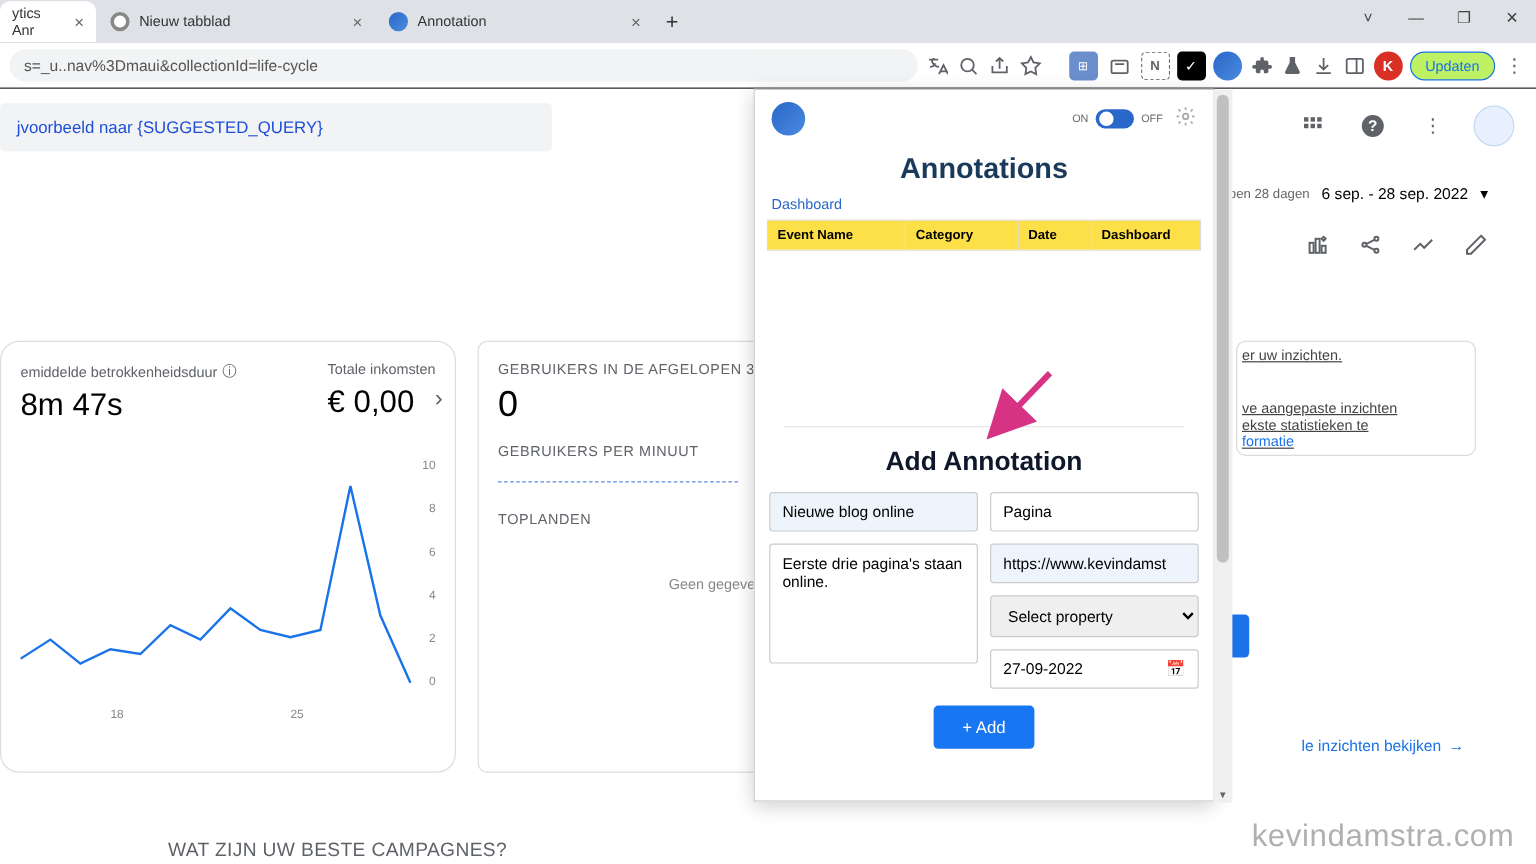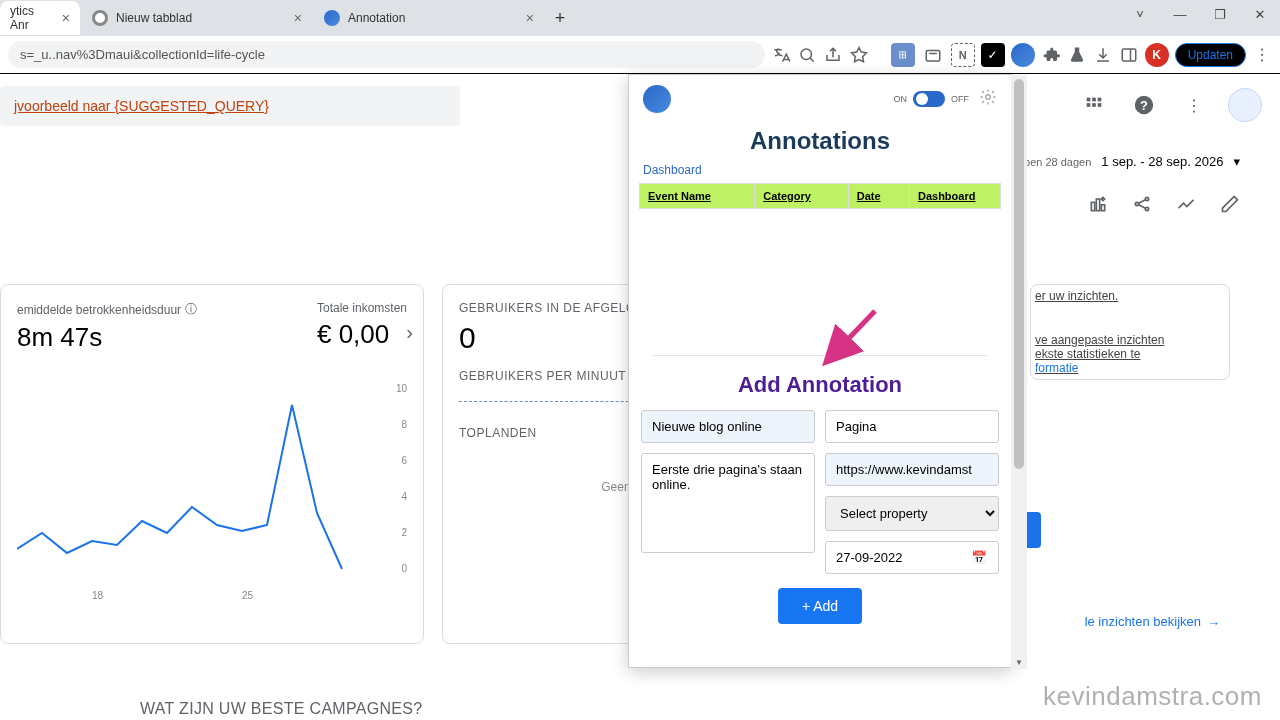--- a/index.html
+++ b/index.html
@@ -12,45 +12,45 @@
 .tab-icon { width: 16px; height: 16px; border-radius: 50%; }
 .tab-close { color: #666; cursor: pointer; font-size: 14px; }
 .new-tab { width: 28px; height: 28px; display: flex; align-items: center; justify-content: center; color: #333; font-size: 18px; cursor: pointer; }
 
 
 .addr-bar { height: 38px; background: #fff; border-bottom: 1px solid #000000; display: flex; align-items: center; padding: 0 8px; gap: 6px; }
 .url-display { flex: 1; padding: 6px 12px; background: #f1f3f4; border-radius: 20px; font-size: 13px; color: #555; }
 .addr-icon { width: 20px; height: 20px; display: flex; align-items: center; justify-content: center; color: #5f6368; cursor: pointer; border-radius: 4px; }
 .addr-icon svg { width: 18px; height: 18px; }
 .ext-icon { width: 24px; height: 24px; border-radius: 4px; display: flex; align-items: center; justify-content: center; }
-.update-btn { border: 1px solid #1a73e8; color: #1a73e8; background: #000000; padding: 4px 12px; border-radius: 16px; font-size: 12px; cursor: pointer; }
+.update-btn { border: 1px solid #1a73e8; color: #1a73e8; background: #bef264; padding: 4px 12px; border-radius: 16px; font-size: 12px; cursor: pointer; }
 .avatar-small { width: 24px; height: 24px; border-radius: 50%; background: #d93025; color: #fff; display: flex; align-items: center; justify-content: center; font-size: 12px; font-weight: bold; }
 .win-controls { position: absolute; top: 0; right: 0; display: flex; }
 .win-btn { width: 40px; height: 28px; display: flex; align-items: center; justify-content: center; color: #444; cursor: pointer; font-size: 13px; }
 
 
 .page { position: relative; height: calc(720px - 74px); background: #fff; }
-.search-box { position: absolute; top: 12px; left: 0; width: 460px; height: 40px; background: #f1f3f4; border-radius: 4px; padding: 0 14px; display: flex; align-items: center; color: #c2410c; font-size: 14px; text-decoration: underline; }
+.search-box { position: absolute; top: 12px; left: 0; width: 460px; height: 40px; background: #f1f3f4; border-radius: 4px; padding: 0 14px; display: flex; align-items: center; color: #1d4ed8; font-size: 14px; }
 .top-icons { position: absolute; top: 14px; right: 18px; display: flex; gap: 18px; align-items: center; }
 .top-icon { width: 32px; height: 32px; display: flex; align-items: center; justify-content: center; color: #5f6368; cursor: pointer; }
 .top-icon svg { width: 22px; height: 22px; }
 .avatar-big { width: 34px; height: 34px; border-radius: 50%; background: #e8f0fe; border: 1px solid #c5d9f4; }
 
 .date-range { position: absolute; top: 80px; right: 40px; display: flex; align-items: center; gap: 10px; font-size: 13px; }
 .date-range .sub { color: #666; font-size: 11px; }
 .date-range .main { font-weight: 500; }
 
 .action-icons { position: absolute; top: 120px; right: 40px; display: flex; gap: 24px; }
 .action-icons .ai { color: #5f6368; cursor: pointer; }
 .action-icons svg { width: 20px; height: 20px; }
 
 
 .cards { position: absolute; top: 210px; left: 0; display: flex; gap: 18px; }
 .card { border: 1px solid #dadce0; border-radius: 8px; padding: 16px; background: #fff; }
-.card.c1 { width: 424px; height: 360px; }
+.card.c1 { width: 380px; height: 360px; border-radius: 16px; }
 .card.c2 { width: 420px; height: 360px; }
 .metric-label { font-size: 12px; color: #5f6368; display: flex; align-items: center; gap: 4px; }
 .metric-value { font-size: 26px; font-weight: 400; margin-top: 4px; }
 .metrics-row { display: flex; justify-content: space-between; position: relative; }
 .next-arrow { position: absolute; right: -6px; top: 20px; color: #5f6368; font-size: 20px; cursor: pointer; }
 .chart-area { margin-top: 30px; position: relative; height: 200px; }
 .y-label { position: absolute; right: 0; font-size: 10px; color: #888; }
 .x-label { position: absolute; bottom: -18px; font-size: 10px; color: #888; }
 
 .insights-card { position: absolute; top: 210px; right: 50px; width: 200px; border: 1px solid #dadce0; border-radius: 8px; padding: 4px; font-size: 12px; color: #444; text-decoration: underline; }
@@ -68,26 +68,26 @@
 .popup-scroll-arrow { position: absolute; width: 16px; height: 14px; display: flex; align-items: center; justify-content: center; font-size: 8px; color: #666; }
 .popup-header { display: flex; align-items: center; justify-content: space-between; padding: 10px 14px; }
 .popup-logo { width: 28px; height: 28px; border-radius: 50%; background: linear-gradient(135deg, #2968c8, #4a8be0); }
 .toggle-wrap { display: flex; align-items: center; gap: 6px; font-size: 9px; color: #666; }
 .toggle { width: 32px; height: 16px; background: #2968c8; border-radius: 10px; position: relative; }
 .toggle-knob { width: 12px; height: 12px; background: #fff; border-radius: 50%; position: absolute; top: 2px; left: 3px; }
 .gear { color: #aaa; cursor: pointer; }
 .popup-title { text-align: center; font-size: 24px; font-weight: 600; color: #1a3a5c; margin-top: 4px; }
 .dashboard-link { color: #2968c8; font-size: 12px; padding: 8px 14px 6px; }
 .ann-table { margin: 0 10px; border: 1px solid #ddd; }
-.ann-table-head { display: flex; background: #bef264; text-decoration: underline; }
+.ann-table-head { display: flex; background: #fde047; }
 .ann-th { padding: 6px 8px; font-size: 11px; font-weight: 600; border-right: 1px solid #ddd; }
 .ann-th:last-child { border-right: none; }
 .arrow-anno { position: absolute; top: 228px; left: 188px; pointer-events: none; }
 .add-divider { border: none; border-top: 1px solid #e6e6e6; margin: 146px 24px 0; }
-.add-title { text-align: center; font-size: 22px; font-weight: 600; color: #4c1d95; margin: 16px 0 12px; }
+.add-title { text-align: center; font-size: 22px; font-weight: 600; color: #0f172a; margin: 16px 0 12px; }
 .form { padding: 0 12px; display: grid; grid-template-columns: 1fr 1fr; gap: 10px; }
 .form input, .form textarea, .form select { width: 100%; padding: 8px 10px; border: 1px solid #ccc; border-radius: 3px; font-size: 13px; font-family: inherit; }
 .form input.highlight { background: #eef4fb; }
 .form textarea { grid-row: span 3; height: 100px; resize: none; }
 .date-input { display: flex; align-items: center; justify-content: space-between; padding: 8px 10px; border: 1px solid #ccc; border-radius: 3px; font-size: 13px; }
 .add-btn { background: #1976f2; color: #fff; border: none; padding: 10px 24px; border-radius: 4px; font-size: 14px; cursor: pointer; margin: 14px auto 0; display: block; }
 
 .blue-partial-btn { position: absolute; top: 438px; left: 1013px; width: 28px; height: 36px; background: #1a73e8; border-radius: 0 4px 4px 0; }
 </style>
 </head>
@@ -197,21 +197,21 @@
           <circle cx="12" cy="12" r="10"></circle>
           <text x="12" y="17" text-anchor="middle" fill="#fff" font-size="14" font-weight="bold">?</text>
         </svg>
       </div>
     <div class="top-icon">⋮</div>
     <div class="avatar-big"></div>
   </div>
 
   <div class="date-range">
     <span class="sub">elopen 28 dagen</span>
-    <span class="main">1 sep. - 28 sep. 2026</span>
+    <span class="main">6 sep. - 28 sep. 2022</span>
     <span>▾</span>
   </div>
 
   <div class="action-icons">
     <div class="ai"><svg viewBox="0 0 24 24" fill="none" stroke="currentColor" stroke-width="2">
           <rect x="4" y="10" width="4" height="10"></rect>
           <rect x="10" y="6" width="4" height="14"></rect>
           <rect x="16" y="13" width="4" height="7"></rect>
           <path d="M18 4l2 2-2 2-2-2z"></path>
         </svg></div>

